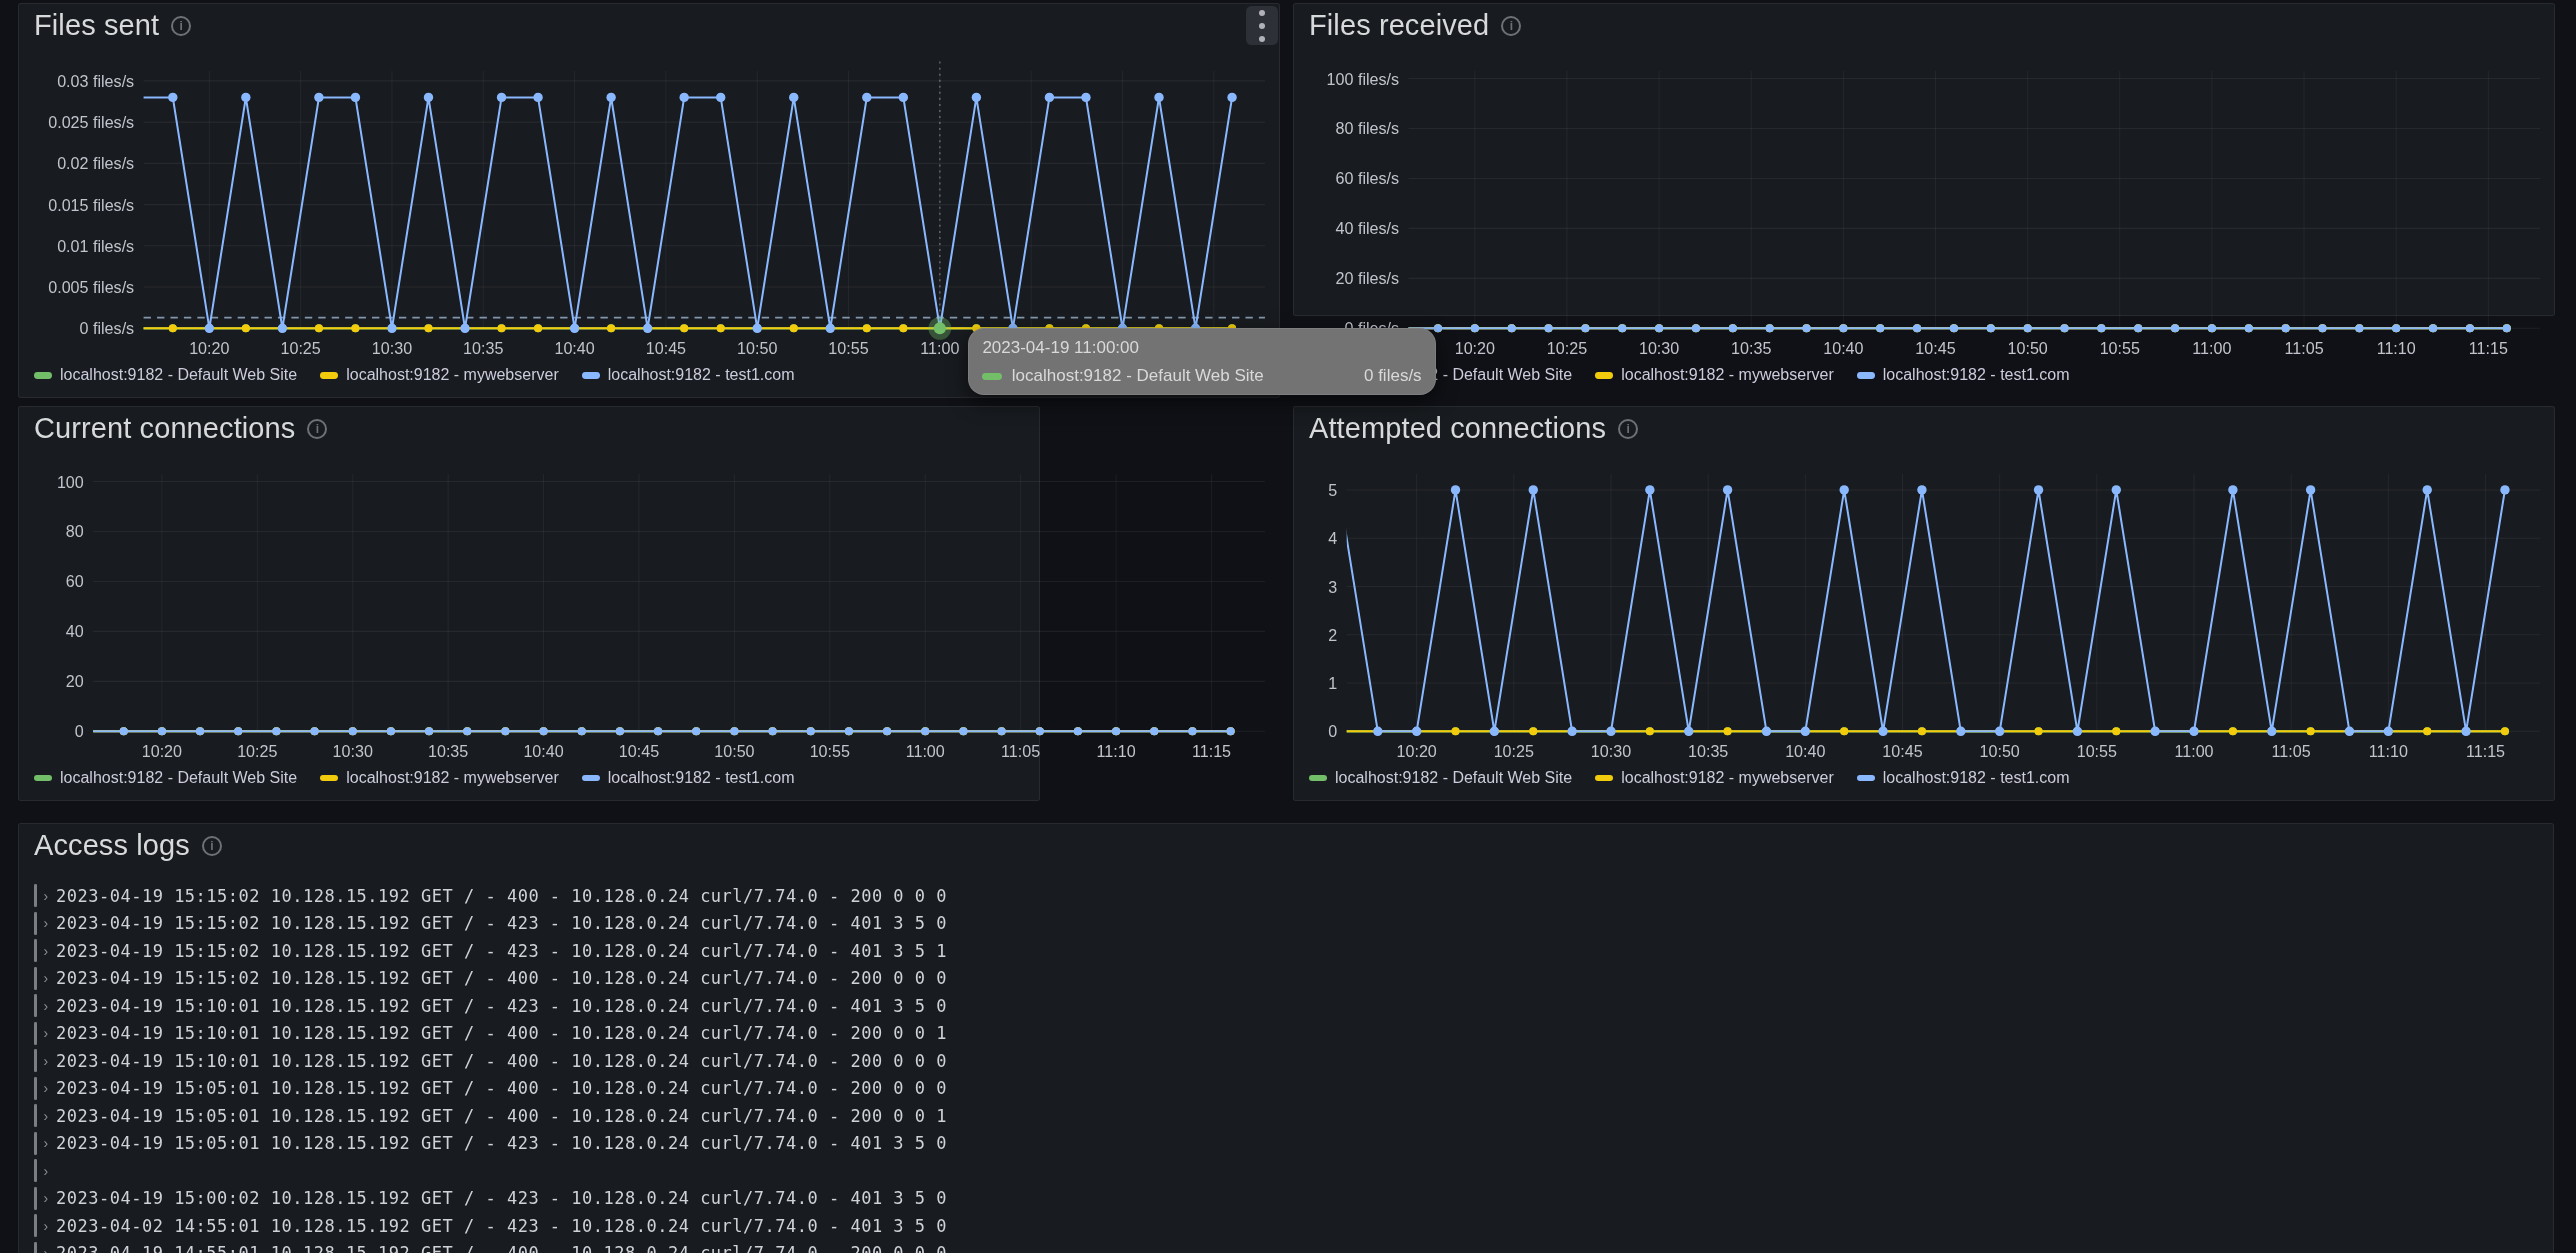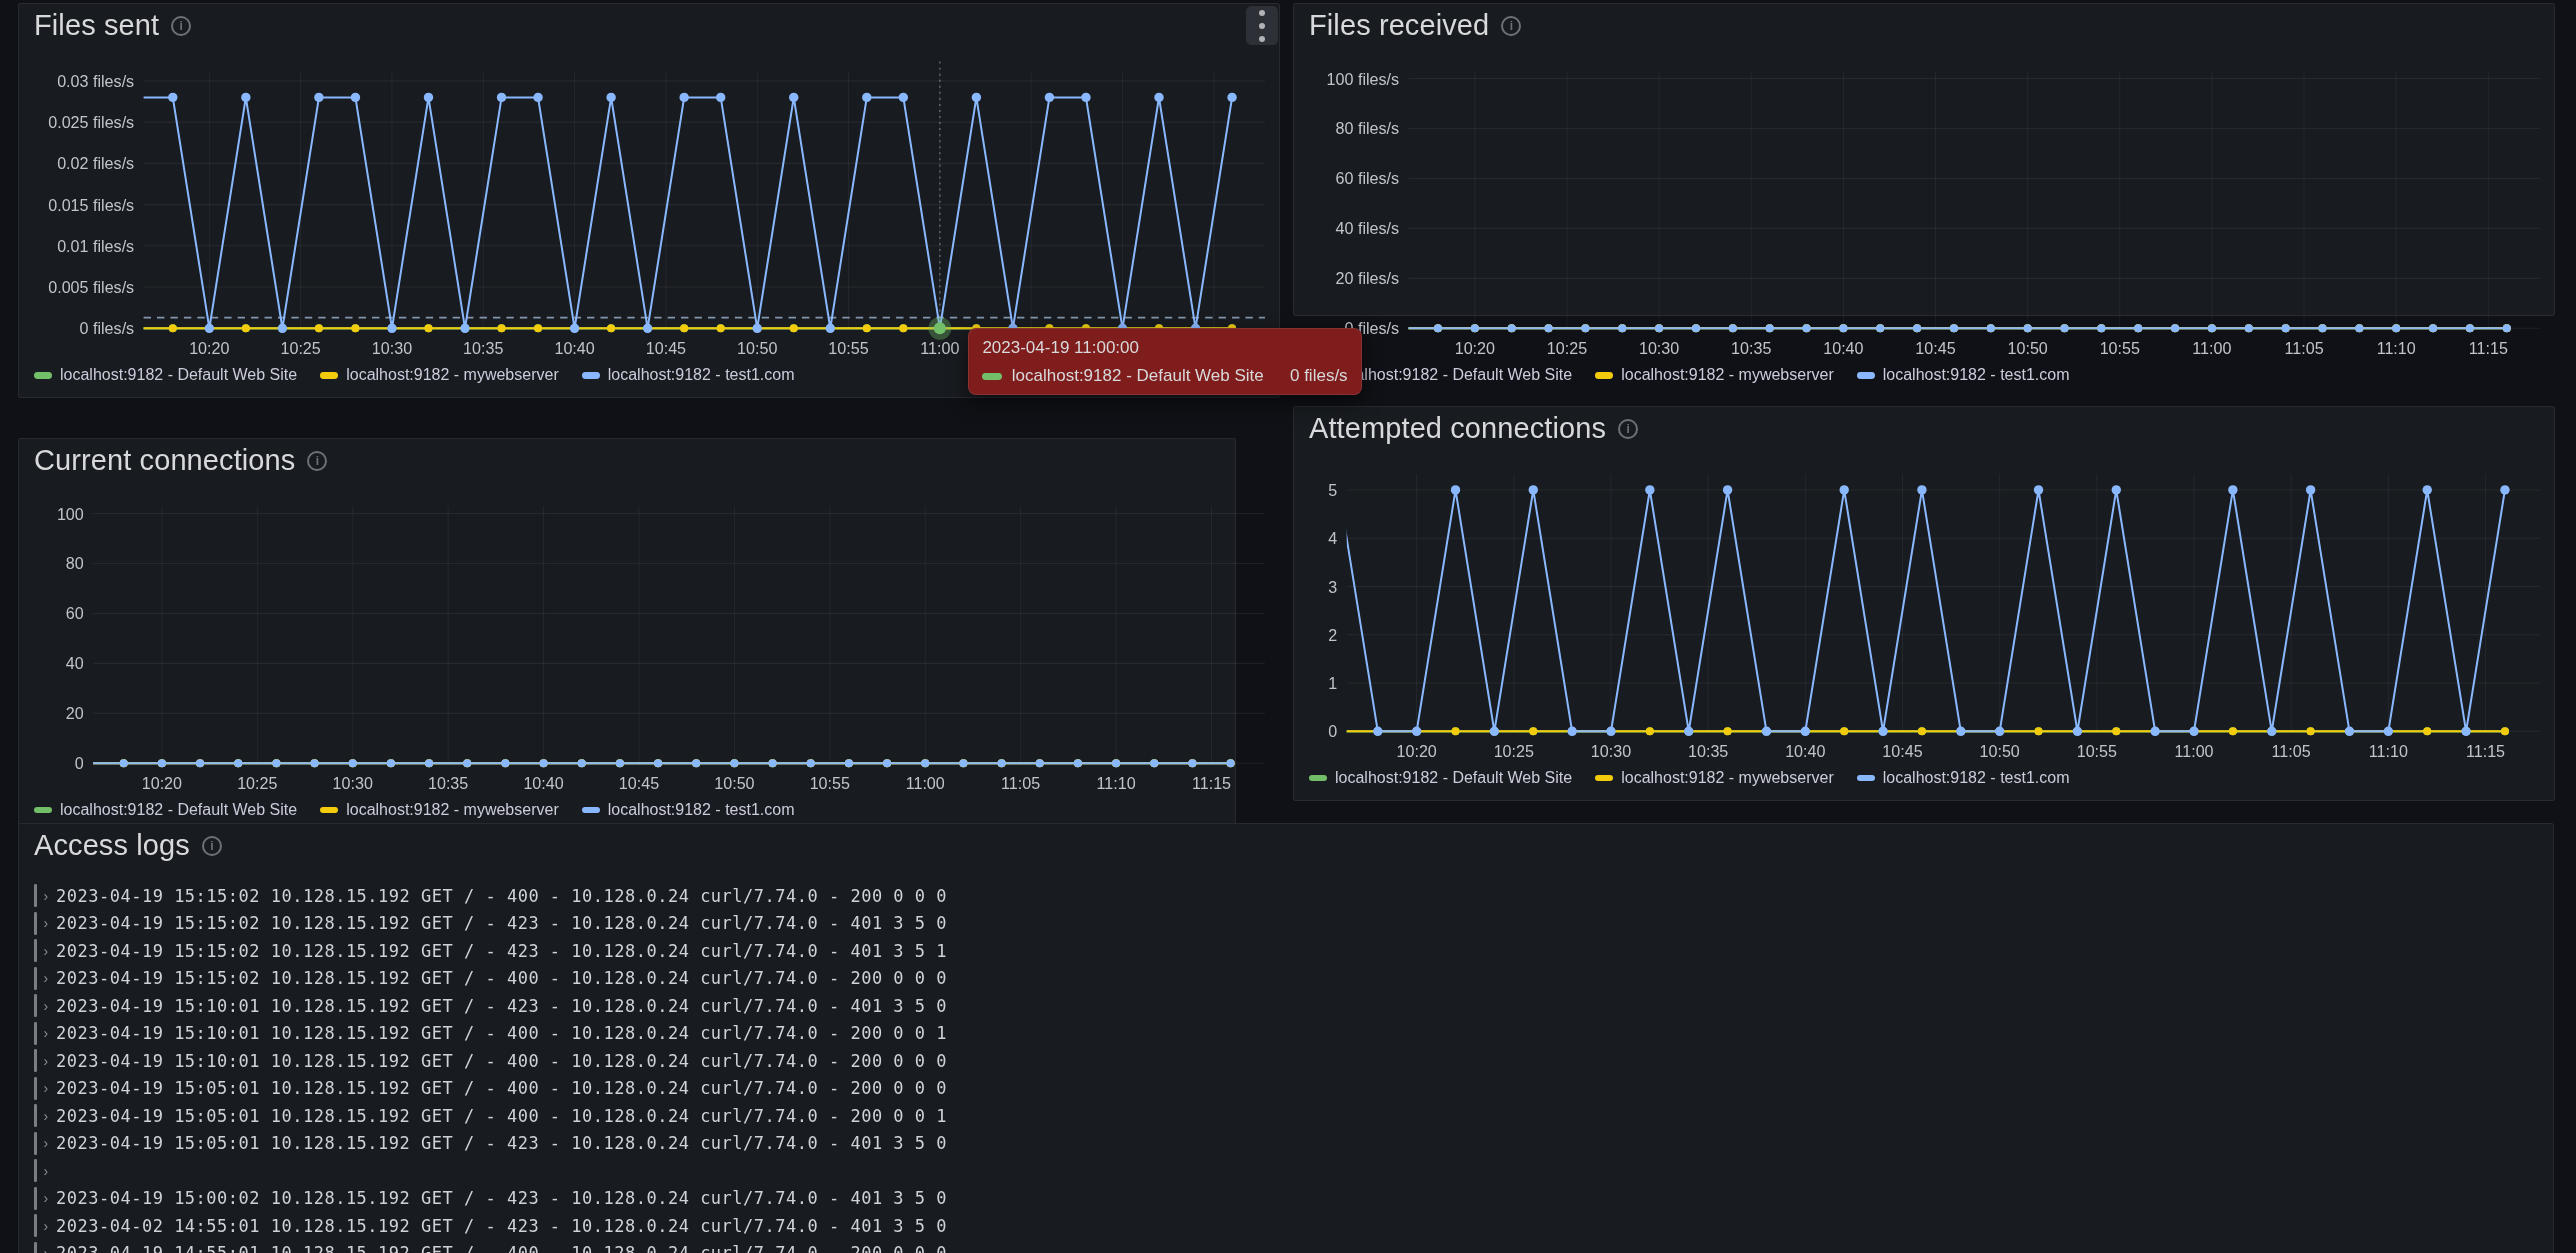--- a/index.html
+++ b/index.html
@@ -40,22 +40,22 @@
   .legend-label { color:#ccccdc; font-size:16px; white-space:nowrap; }
 
   .log-list { position:absolute; top:58px; left:15px; right:15px; bottom:0; overflow:hidden; }
   .log-row { display:flex; align-items:center; height:27.5px; cursor:pointer; }
   .log-bar { width:2.7px; height:23px; background:#7b7e85; border-radius:1.3px; flex:0 0 auto; }
   .log-chevron { color:#8e9196; font-size:14px; margin:0 8px 0 6.7px; flex:0 0 auto; }
   .log-text { font-family:"DejaVu Sans Mono","Liberation Mono",monospace; font-size:17px;
     letter-spacing:0.5px; color:#d0d2d9; white-space:pre; }
 
   .tooltip {
-    position:absolute; left:968px; top:328px; width:394px; height:67px;
-    background:#7f1d1d; border:0.7px solid rgba(204,204,220,0.12); border-radius:8px;
+    position:absolute; left:968px; top:328px; width:468px; height:67px;
+    background:#737373; border:0.7px solid rgba(204,204,220,0.12); border-radius:16px;
     box-shadow:0 6.7px 20px rgba(0,0,0,.55);
     padding:8.7px 13.4px 0 13.4px; z-index:20;
   }
   .tooltip-header { color:#d8d9da; font-size:17px; font-weight:500; margin-bottom:8.7px; }
   .tooltip-row { display:flex; align-items:center; gap:9.4px; }
   .tooltip-chip { width:20px; height:6.7px; border-radius:3.4px; flex:0 0 auto; }
   .tooltip-series { color:#d8d9da; font-size:17px; flex:1 1 auto; white-space:nowrap; }
   .tooltip-value { color:#d8d9da; font-size:17px; white-space:nowrap; }
 </style>
 </head>
@@ -389,21 +389,21 @@
         <span class="legend-chip" style="background: rgb(242, 204, 12);"></span>
         <span class="legend-label">localhost:9182 - mywebserver</span>
       </span>
       <span class="legend-item">
         <span class="legend-chip" style="background: rgb(138, 184, 255);"></span>
         <span class="legend-label">localhost:9182 - test1.com</span>
       </span>
     </div>
 </div>
 
-<div class="panel" style="left:18px; top:406px; width:1218px; height:395px;margin-top:32px;">
+<div class="panel" style="left:18px; top:406px; width:1022px; height:395px;">
   <div class="panel-header">
     <span class="panel-title">Current connections</span>
     <span class="info-icon">i</span>
   </div>
   <div class="chart-area"><svg width="1247" height="316" viewBox="0 0 1856 470">
         <defs>
           <clipPath id="clip_2">
             <rect x="100" y="16" width="1744" height="417"></rect>
           </clipPath>
         </defs>

